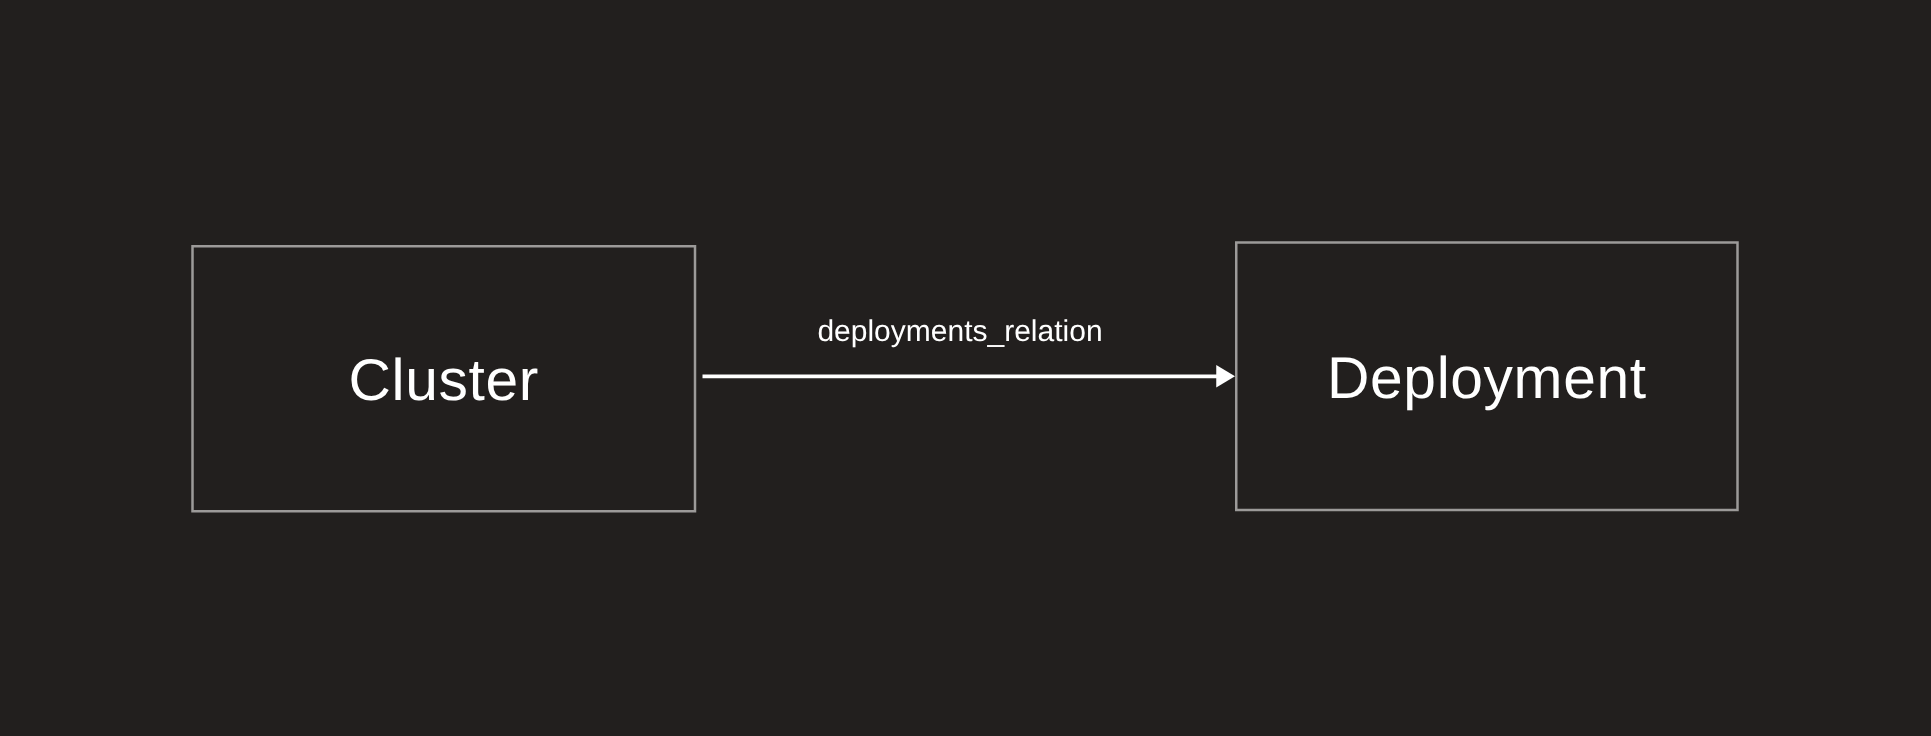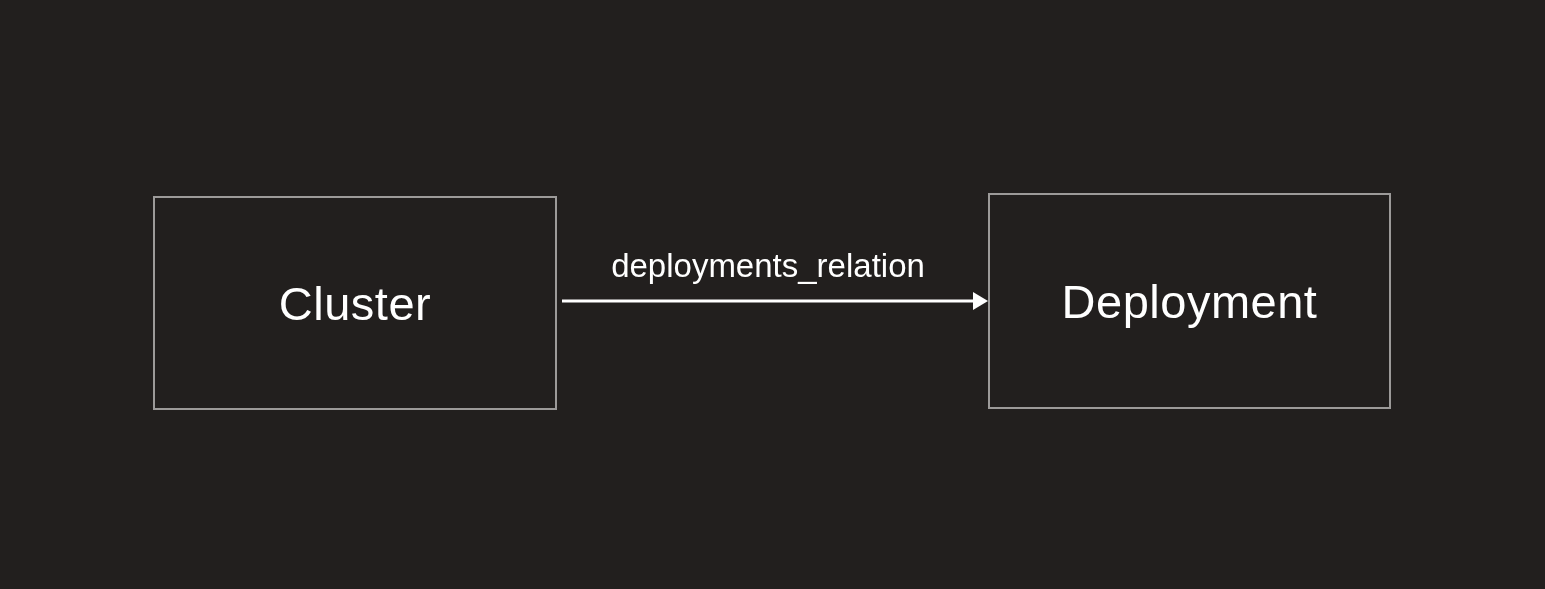--- a/index.html
+++ b/index.html
@@ -51,21 +51,21 @@
     height: 589px;
     pointer-events: none;
   }
   .edge-label {
     position: absolute;
     left: 562px;
     top: 249px;
     width: 412px;
     text-align: center;
     color: #ffffff;
-    font-size: 33px;
+    font-size: 24px;
     line-height: 34px;
     white-space: nowrap;
   }
 </style>
 </head>
 <body>
 
 <div class="canvas">
 
   <div class="node node-left">

